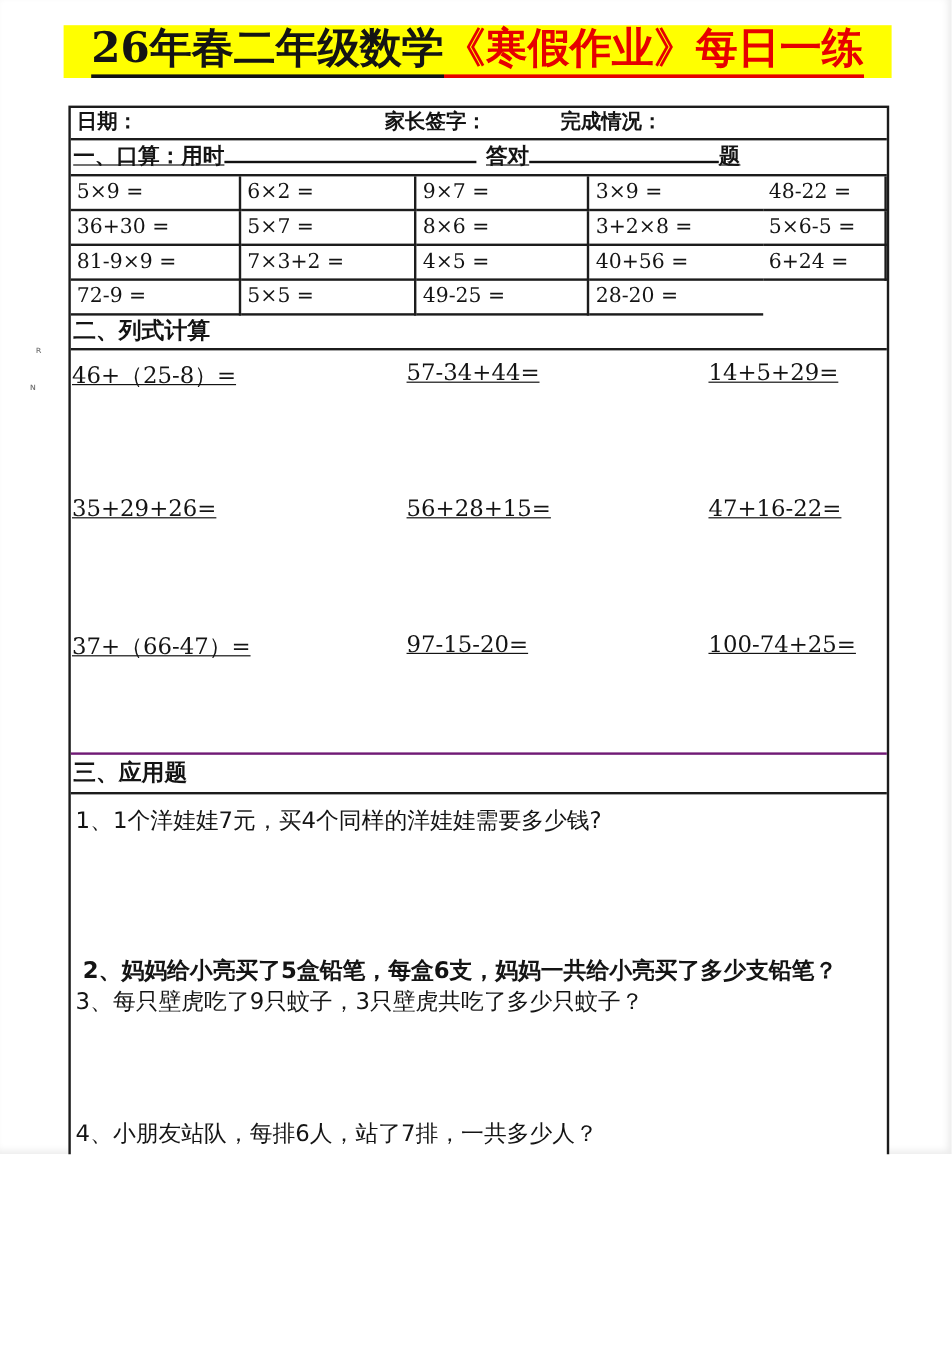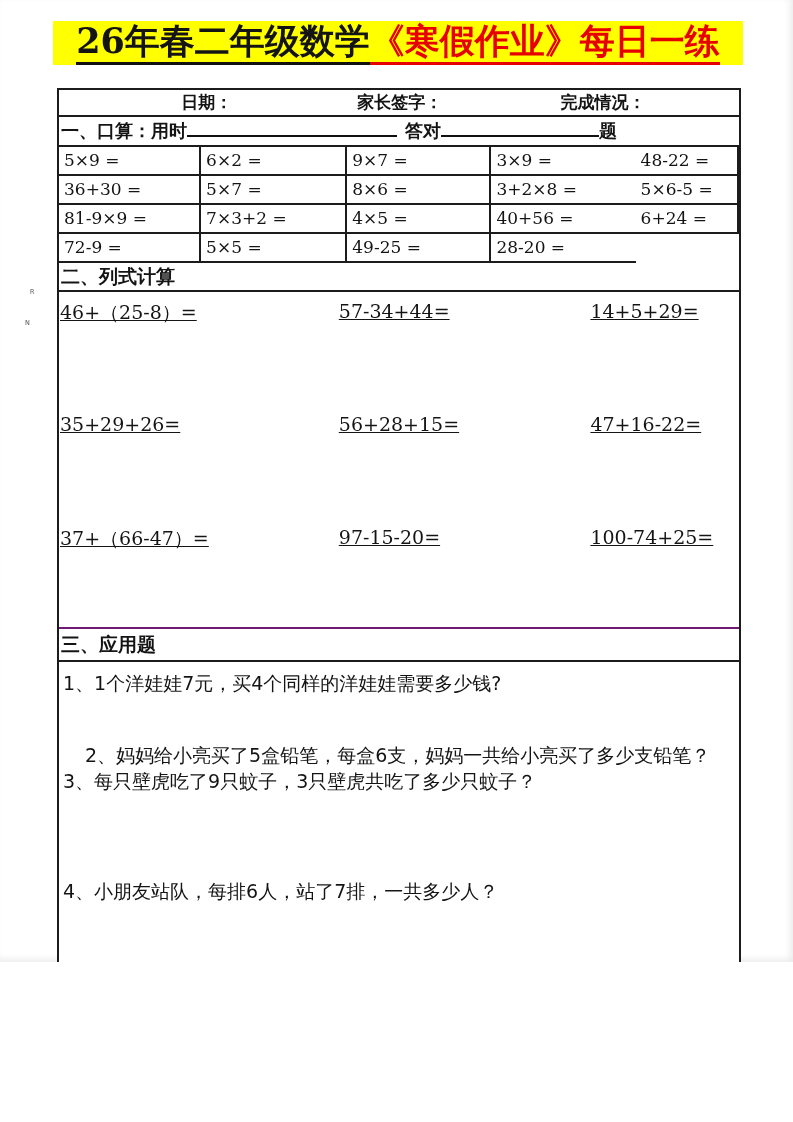--- a/index.html
+++ b/index.html
@@ -26,27 +26,27 @@
   .main-box{
     position:absolute;left:57px;top:88px;width:680px;height:972px;
     border:2px solid #1c1c1c;
     background:#fff;
   }
   .info-row{
     display:flex;height:25px;line-height:25px;
     border-bottom:2px solid #1c1c1c;
     font-weight:700;font-size:17px;
   }
-  .info-cell{padding-left:22px;text-align:center;}
+  .info-cell{padding-left:5px;}
   .info-date{flex:0 0 37%;}
   .info-completion{flex:0 0 40%;}
   .info-signature{flex:1;}
   .oral-heading{
     height:28px;line-height:28px;border-bottom:2px solid #1c1c1c;
-    font-weight:700;font-size:18px;padding-left:2px;white-space:nowrap;
+    font-weight:700;font-size:18px;padding-left:2px;white-space:nowrap;text-decoration:underline;
   }
   .blank-line{
     display:inline-block;vertical-align:baseline;
     border-bottom:2.5px solid #111;height:14px;
   }
   .blank-1{width:210px;margin-right:8px;}
   .blank-2{width:158px;}
   .oral-grid{
     display:grid;
     grid-template-columns:20.9% 21.5% 21.2% 21.2% 15.2%;
@@ -71,21 +71,21 @@
     font-family:"DejaVu Serif","Liberation Serif",serif;
     font-size:19px;padding-top:8px;white-space:nowrap;
   }
   .wc-1{flex:0 0 41%;padding-left:1px;}
   .wc-2{flex:0 0 37%;}
   .wc-3{flex:1;}
   .sec3-heading{border-top:2px solid #701a75;height:31px;line-height:31px;}
   .problems{font-size:19px;}
   .problem{padding-left:4px;white-space:nowrap;}
   .p-1{margin-top:9px;}
-  .p-2{margin-top:46px;padding-left:26px;}
+  .p-2{margin-top:99px;padding-left:10px;font-weight:bold;}
   .p-3{}
   .p-4{margin-top:84px;}
   
   .page-footer{
     position:absolute;left:0;top:1076px;width:100%;
     text-align:right;font-size:12px;font-weight:700;letter-spacing:2px;
   }
   
   .artifact{position:absolute;font-size:8px;color:#6f6f6f;font-family:"DejaVu Sans Mono",monospace;}
   .artifact-1{left:30px;top:287px;}

